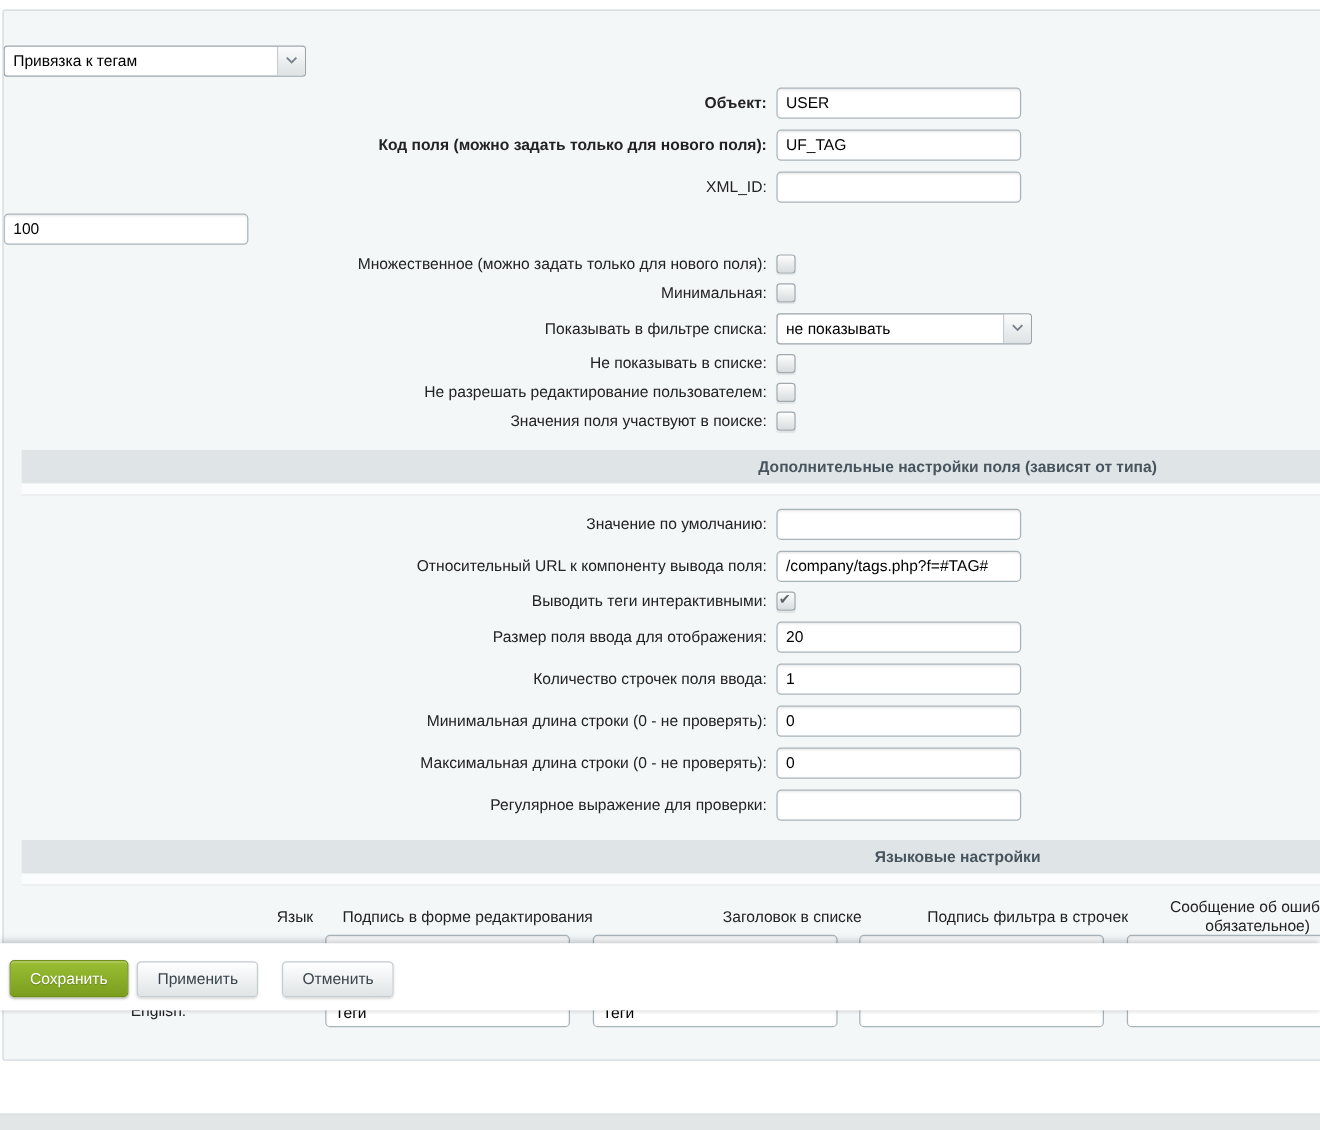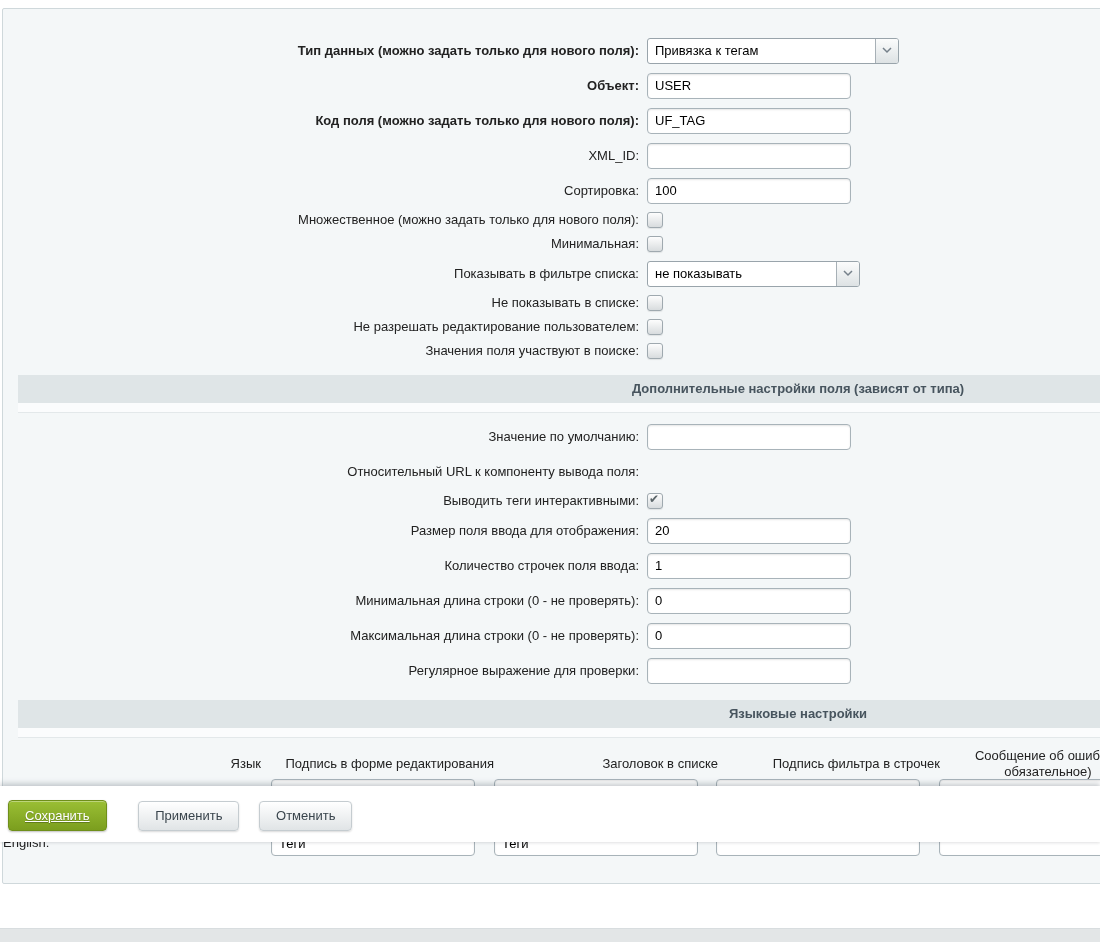--- a/index.html
+++ b/index.html
@@ -55,56 +55,54 @@
     margin-left:15px;width:1560px;height:9px;background:#fbfcfd;
     border-bottom:1px solid #e3e8ea;
   }
   .grp2{margin-top:6px;}
   
   .lang-sec{position:relative;height:146px;}
   .lh{position:absolute;top:18px;width:230px;text-align:right;white-space:nowrap;line-height:16px;color:#222;}
   .lh-lang{position:absolute;top:18px;left:0;width:258px;text-align:right;color:#222;}
   .lh-err{position:absolute;top:10px;width:230px;text-align:center;line-height:16px;color:#222;}
   .lrow-input{position:absolute;}
-  .lrow-lbl{position:absolute;width:258px;text-align:left;color:#222;line-height:16px;}
+  .lrow-lbl{position:absolute;width:258px;text-align:center;color:#222;line-height:16px;}
   
   .action-bar{
     position:absolute;left:0;top:786px;width:1100px;height:56px;background:#ffffff;
     box-shadow:0 -3px 5px rgba(70,85,95,.25),0 1px 3px rgba(0,0,0,.10);
     z-index:10;box-sizing:border-box;padding:14px 0 0 8px;
   }
   .btn{
     display:inline-block;vertical-align:top;border-radius:4px;
     font-family:inherit;font-size:13px;line-height:28px;padding:0 16px;cursor:pointer;
   }
   .btn-green{
     background:linear-gradient(#9abf34,#7b9e1e);border:1px solid #6f8f1a;color:#fff;
     line-height:29px;text-shadow:0 1px 1px rgba(0,0,0,.25);
     box-shadow:inset 0 1px 0 rgba(255,255,255,.35),0 1px 2px rgba(0,0,0,.25);
-    margin-right:28px;
-    text-decoration:underline;
+    margin-right:4px;
   }
   .btn-gray{
     background:linear-gradient(#ffffff,#e0e4e6);border:1px solid #c5ccd0;color:#39444c;
     box-shadow:0 1px 2px rgba(0,0,0,.15);margin-right:16px;margin-top:1px;
   }
   
   .footer-bar{
     position:absolute;left:0;top:928px;width:1100px;height:14px;
     background:#e3e6e7;border-top:1px solid #d8dddf;box-sizing:border-box;
   }
 </style>
 </head>
 <body>
 
 <div class="panel">
   <div class="panel-inner" id="form-groups">
       <div>
         <div class="row">
-          <div class="lbl b">Тип данных (можно задать только для нового поля):</div>
           <div class="ctl">
             <div class="sel" style="width: 252px;">
               <span class="sel-t">Привязка к тегам</span>
               <span class="sel-a">
                 <svg width="10" height="7" viewBox="0 0 10 7">
                   <path d="M1 1 L5 5 L9 1" stroke="#75808a" stroke-width="1.5" fill="none"></path>
                 </svg>
               </span>
             </div>
           </div>
@@ -121,21 +119,20 @@
             <input class="ti" value="UF_TAG" style="">
           </div>
         </div>
         <div class="row">
           <div class="lbl">XML_ID:</div>
           <div class="ctl">
             <input class="ti" style="">
           </div>
         </div>
         <div class="row">
-          <div class="lbl">Сортировка:</div>
           <div class="ctl">
             <input class="ti" value="100" style="">
           </div>
         </div>
         <div class="row cb">
           <div class="lbl">Множественное (можно задать только для нового поля):</div>
           <div class="ctl">
             <span class="cbx"></span>
           </div>
         </div>
@@ -181,20 +178,23 @@
       <div class="hstrip"></div>
       <div class="grp2">
         <div class="row">
           <div class="lbl">Значение по умолчанию:</div>
           <div class="ctl">
             <input class="ti" style="">
           </div>
         </div>
         <div class="row">
           <div class="lbl">Относительный URL к компоненту вывода поля:</div>
+          <div class="ctl">
+            <input class="ti" value="/company/tags.php?f=#TAG#" style="">
+          </div>
         </div>
         <div class="row cb">
           <div class="lbl">Выводить теги интерактивными:</div>
           <div class="ctl">
             <span class="cbx on">
               <span class="mk">✔</span>
             </span>
           </div>
         </div>
         <div class="row">

